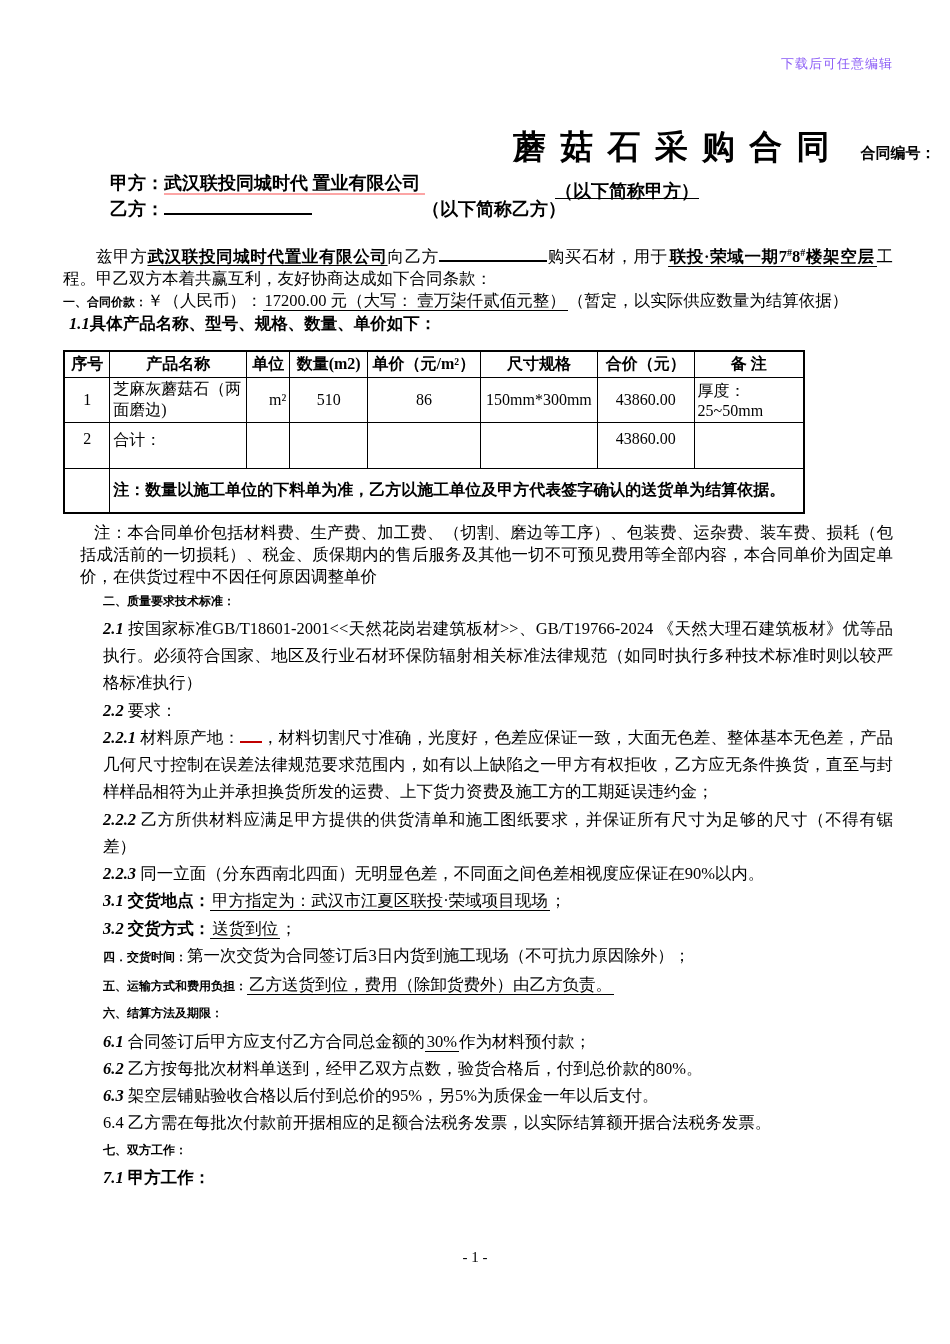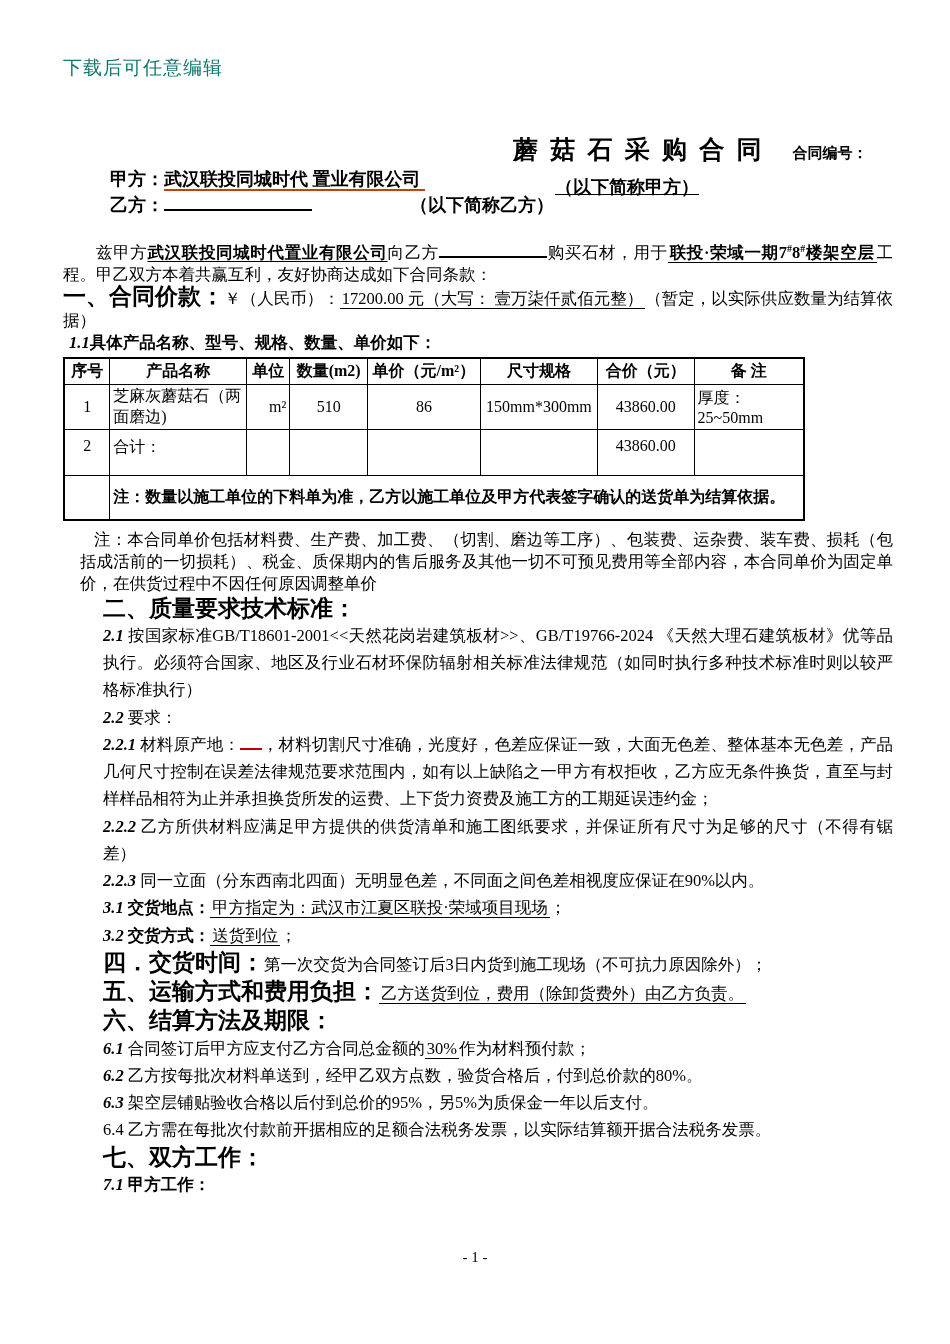--- a/index.html
+++ b/index.html
@@ -10,54 +10,54 @@
     color: #000;
     font-family: "Liberation Serif", "DejaVu Serif", serif;
   }
   .page {
     position: relative;
     width: 950px; height: 1344px;
     padding: 55px 57px 0 63px;
     overflow: hidden;
   }
   .watermark {
-    text-align: left;
-    font-size: 19px;
-    color: #0f766e;
+    text-align: right;
+    font-size: 13px;
+    color: #8b5cf6;
     letter-spacing: 1px;
   }
   .title-row {
     margin-top: 52px;
     padding-left: 450px;
     display: flex;
     align-items: baseline;
     white-space: nowrap;
   }
   .doc-title {
-    font-size: 25px;
+    font-size: 33px;
     font-weight: bold;
     letter-spacing: 3px;
   }
   .contract-no {
     font-size: 15px;
     font-weight: bold;
     margin-left: 28px;
   }
   .party-line {
     position: relative;
     margin-left: 47px;
     font-size: 18px;
     font-weight: bold;
     line-height: 26px;
     height: 26px;
     white-space: nowrap;
   }
-  .p-name { border-bottom: 2px solid #c2410c; padding-right: 4px; }
+  .p-name { border-bottom: 2px solid #fca5a5; padding-right: 4px; }
   .p-alias-a { position: absolute; left: 445px; top: 8px; text-decoration: underline; }
-  .p-alias-b { position: absolute; left: 300px; top: 0; }
+  .p-alias-b { position: absolute; left: 312px; top: 0; }
   .blank {
     display: inline-block;
     border-bottom: 2px solid #000;
     height: 1em;
     vertical-align: baseline;
   }
   .blank-b   { width: 148px; }
   .blank-in  { width: 108px; }
   .blank-red { width: 22px; border-bottom: 2px solid #c00000; }
   .para {
@@ -69,21 +69,21 @@
   .intro { margin-top: 19px; text-indent: 33px; }
   .b  { font-weight: bold; }
   .u  { text-decoration: underline; text-underline-offset: 3px; }
   .ub { border-bottom: 1.5px solid #000; padding: 0 2px; }
   .num { font-style: italic; font-weight: bold; }
   sup.hash { font-size: 10px; font-weight: bold; }
   .spec-heading { font-weight: bold; font-size: 16.5px; margin-left: 6px; }
   table.items {
     width: 742px;
     border-collapse: collapse;
-    margin-top: 3px;
+    margin-top: 15px;
     font-size: 16px;
   }
   table.items th, table.items td {
     border: 1px solid #000;
     padding: 1px 3px;
     vertical-align: middle;
   }
   table.items { border: 2px solid #000; }
   table.items th {
     font-weight: bold;
@@ -95,21 +95,21 @@
   tr.row2 td { height: 46px; vertical-align: top; padding-top: 7px; }
   td.c { text-align: center; }
   td.l { text-align: left; padding-left: 6px; }
   td.unit-cell { text-align: right; padding-left: 0; overflow: visible; }
   td.unit-cell span { margin-left: -4px; }
   tr.noterow td { height: 44px; vertical-align: middle; }
   td.tbl-note { font-weight: bold; padding-left: 20px; font-size: 16px; }
   .note-para { margin-top: 8px; margin-left: 17px; text-indent: 14px; }
   .sections { margin-left: 40px; }
   .sections .para { line-height: 27.25px; }
-  .sec-head { font-weight: bold; font-size: 23px; }
+  .sec-head { font-weight: bold; font-size: 12px; }
   .page-number {
     position: absolute;
     left: 0; right: 0;
     bottom: 78px;
     text-align: center;
     font-size: 15px;
   }
 </style>
 </head>
 <body>

